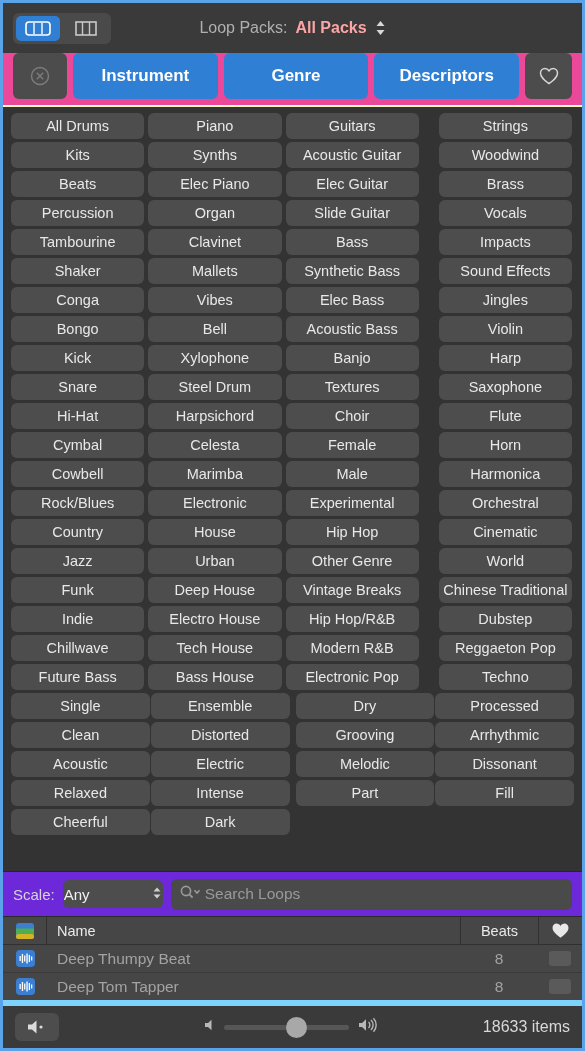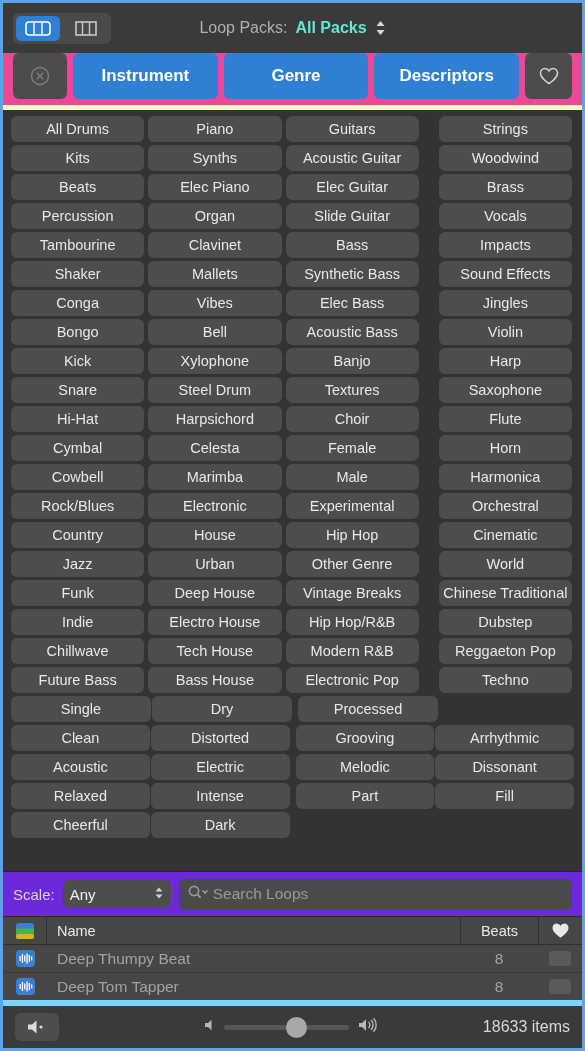--- a/index.html
+++ b/index.html
@@ -35,21 +35,21 @@
   }
   .vt-btn.active { background: #2f7fd4; }
   .vt-btn.inactive { background: transparent; }
   .packs {
     position: absolute; left: 0; right: 0;
     display: flex; justify-content: center; align-items: center; gap: 8px;
     pointer-events: none;
   }
   .packs > * { pointer-events: auto; }
   .packs-label { color: #b0b0b0; font-size: 16px; }
-  .packs-value { color: #5eead4; font-size: 16px; font-weight: bold; }
+  .packs-value { color: #fca5a5; font-size: 16px; font-weight: bold; }
   .stepper { color: #d8d8d8; font-size: 13px; line-height: 1;
              display: flex; flex-direction: column; gap: 1px; }
 
   
   .catrow {
     height: 52px; flex: 0 0 52px;
     display: flex; align-items: center; gap: 6px;
     padding: 0 10px 6px 10px;
     background: #ec4899;
   }
@@ -67,58 +67,58 @@
   .cat-heart {
     width: 47px; height: 46px; border-radius: 6px;
     background: #4c4c4c;
     display: flex; align-items: center; justify-content: center;
   }
 
   
   .gridwrap {
     flex: 1 1 auto;
     background: #333333;
-    border-top: 5px solid #fef9c3;
+    border-top: 2px solid #fef9c3;
     border-bottom: 1px solid #262626;
     padding: 6px 0 8px 0;
     overflow: hidden;
     position: relative;
   }
   .grow { display: flex; padding: 0 8px; margin-bottom: 3px; }
   .gcell {
     height: 26px; border-radius: 6px;
     background: #4d4d4d;
     color: #e8e8e8; font-size: 14.5px;
     display: flex; align-items: center; justify-content: center;
     overflow: hidden; white-space: nowrap;
   }
   .gcell.empty { background: transparent; }
   
   .grow.wide .gcell { width: 145px; margin-right: 2px; }
   .grow.wide .gcell:nth-child(1) { margin-right: 4px; }
   .grow.wide .gcell:nth-child(2) { margin-right: 4px; }
-  .grow.wide .gcell:nth-child(3) { margin-right: 20px; border-radius: 7px; }
+  .grow.wide .gcell:nth-child(3) { margin-right: 20px; }
   
   .grow.pairs .gcell { width: 140px; }
   .grow.pairs .gcell:nth-child(1) { margin-right: 1px; }
   .grow.pairs .gcell:nth-child(2) { margin-right: 6px; }
   .grow.pairs .gcell:nth-child(3) { margin-right: 1px; }
 
   
   .searchbar {
     height: 44px; flex: 0 0 44px;
     background: #6d28d9;
     display: flex; align-items: center; gap: 8px;
     padding: 0 10px;
   }
   .scale-label { color: #d5d5d5; font-size: 15px; }
   .scale-select {
-    width: 108px; height: 28px; border-radius: 6px;
+    width: 100px; height: 28px; border-radius: 6px;
     background: #4d4d4d; color: #f0f0f0; font-size: 15px;
-    display: flex; align-items: center; padding: 0 7px;
+    display: flex; align-items: center; padding: 0 1px;
     justify-content: space-between;
   }
   .search-field {
     flex: 1; height: 31px; border-radius: 6px;
     background: #4a4a4a;
     display: flex; align-items: center; gap: 4px;
     padding: 0 8px;
   }
   .search-ph { color: #9a9a9a; font-size: 15.5px; }
 
@@ -355,20 +355,21 @@
         <div class="gcell">Reggaeton Pop</div>
       </div>
       <div class="grow wide">
         <div class="gcell">Future Bass</div>
         <div class="gcell">Bass House</div>
         <div class="gcell">Electronic Pop</div>
         <div class="gcell">Techno</div>
       </div>
       <div class="grow pairs">
         <div class="gcell">Single</div>
+        <div class="gcell">Ensemble</div>
         <div class="gcell">Dry</div>
         <div class="gcell">Processed</div>
       </div>
       <div class="grow pairs">
         <div class="gcell">Clean</div>
         <div class="gcell">Distorted</div>
         <div class="gcell">Grooving</div>
         <div class="gcell">Arrhythmic</div>
       </div>
       <div class="grow pairs">

